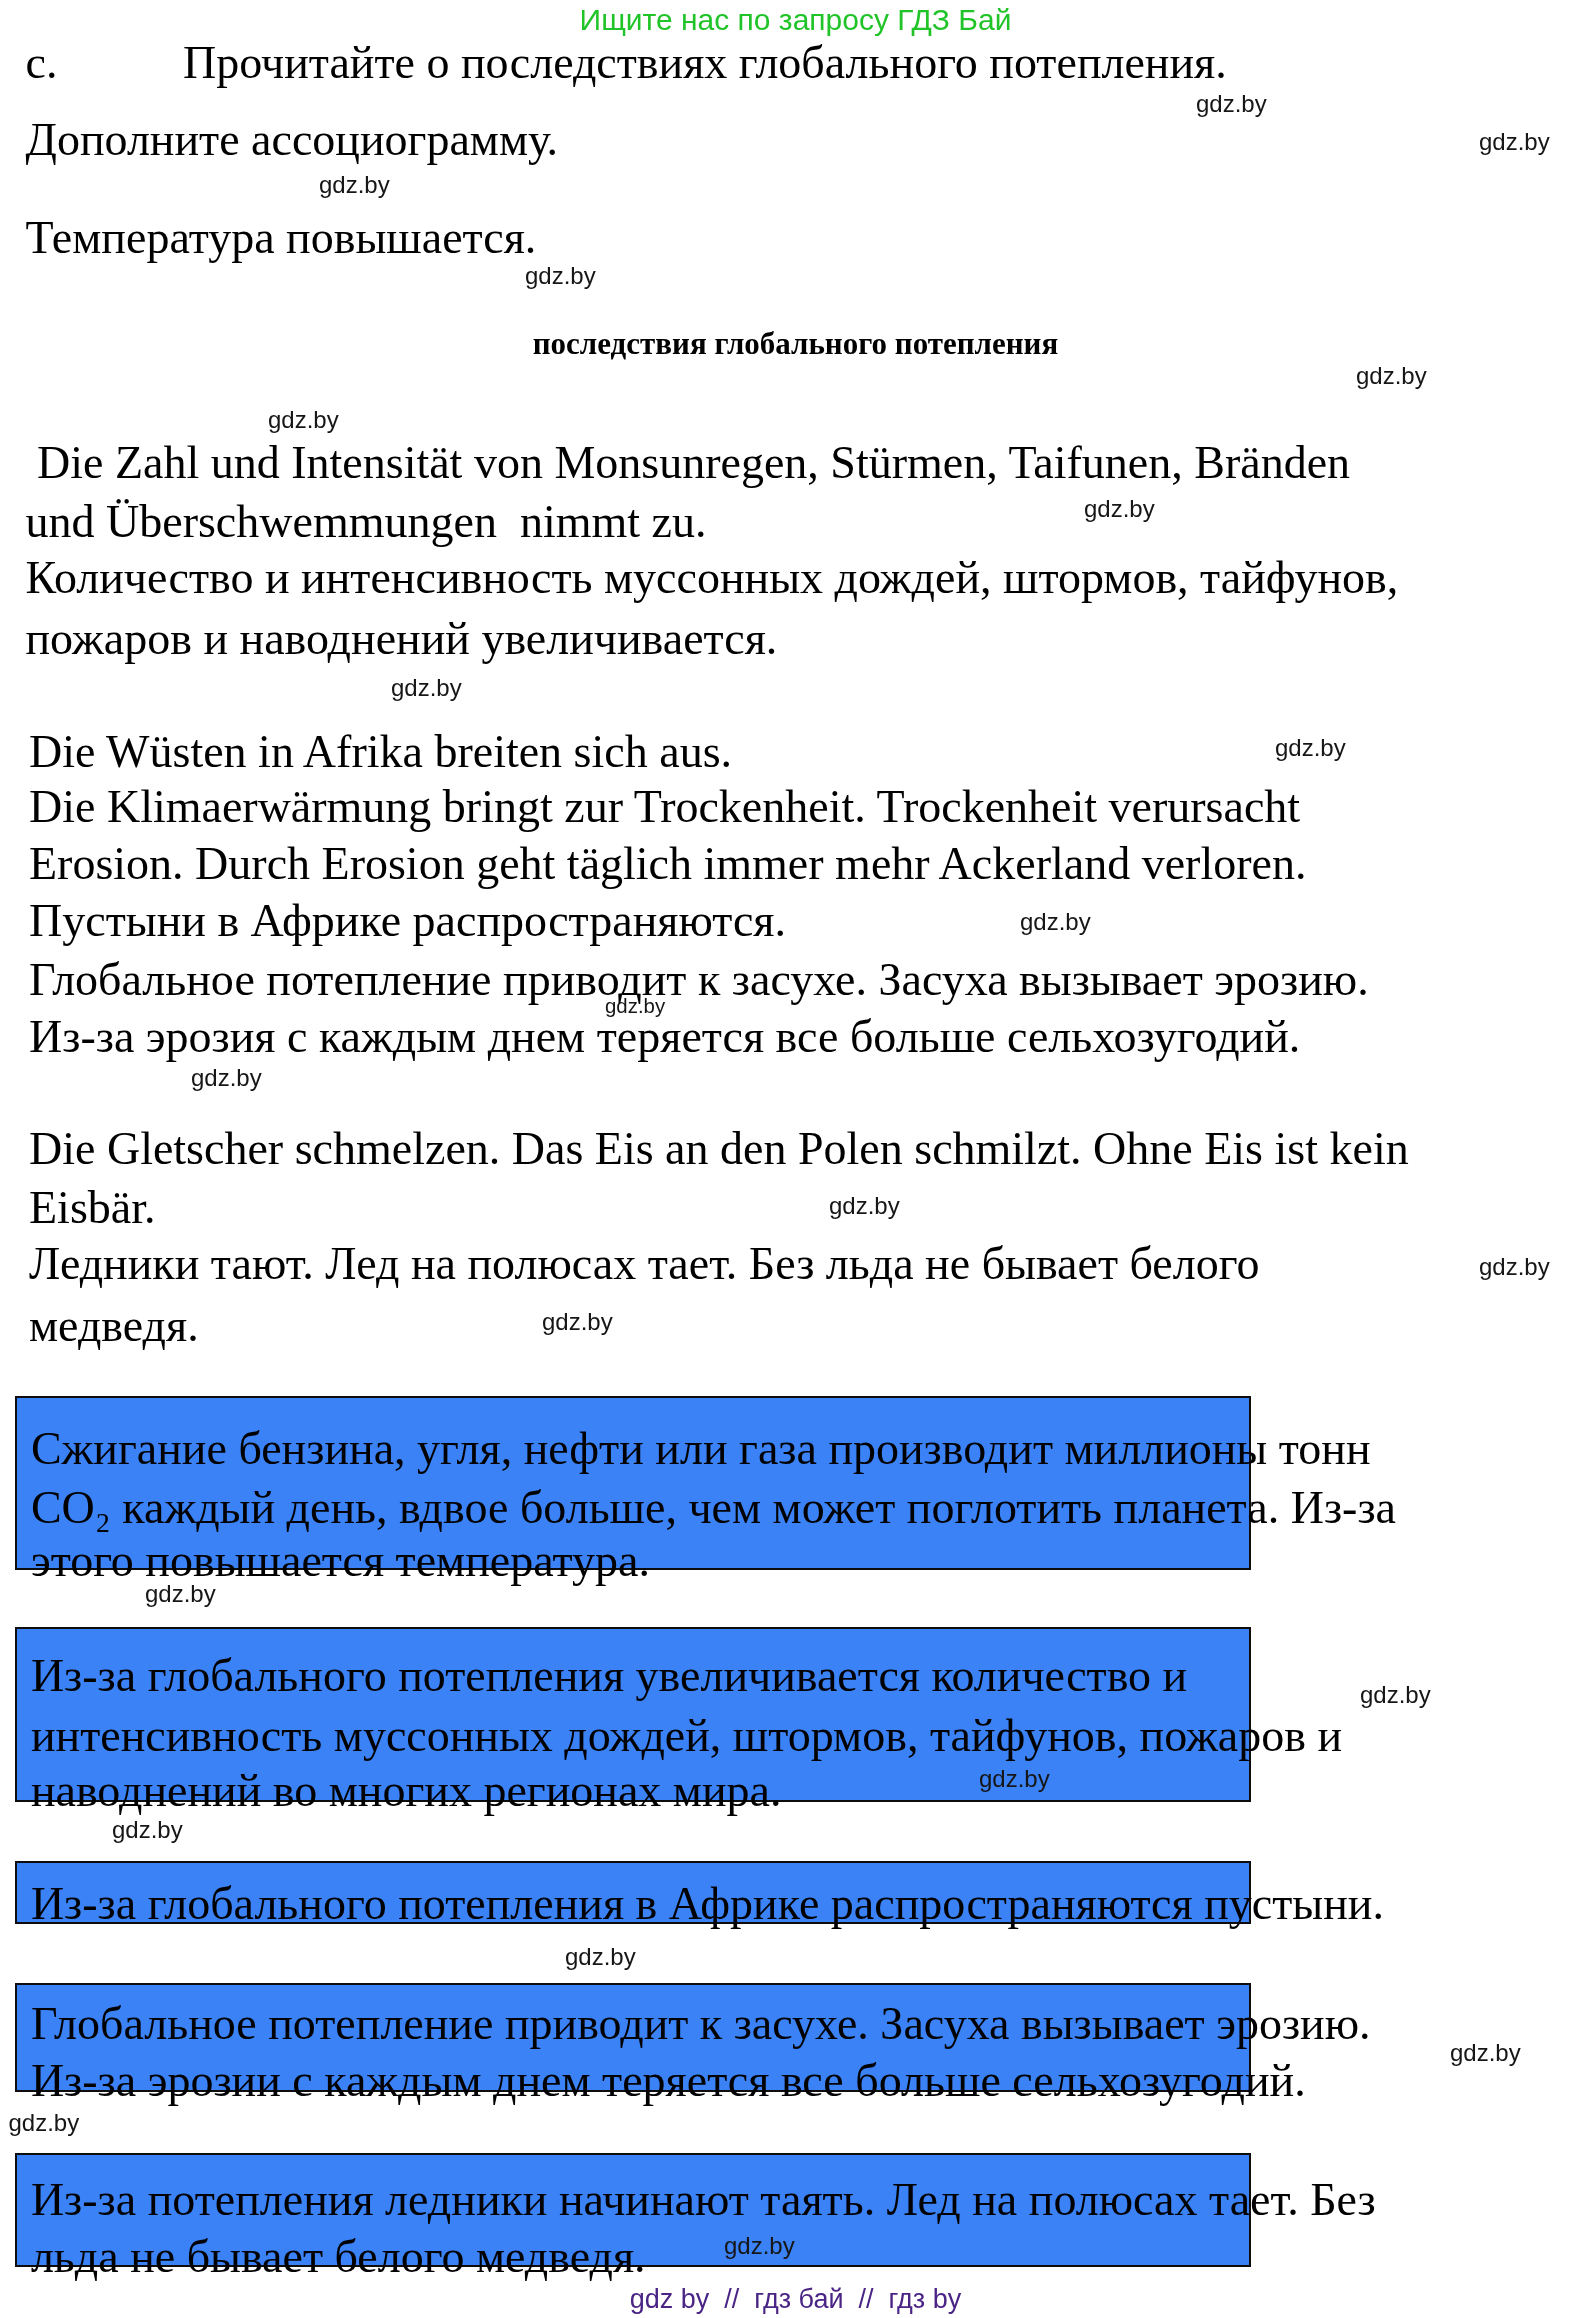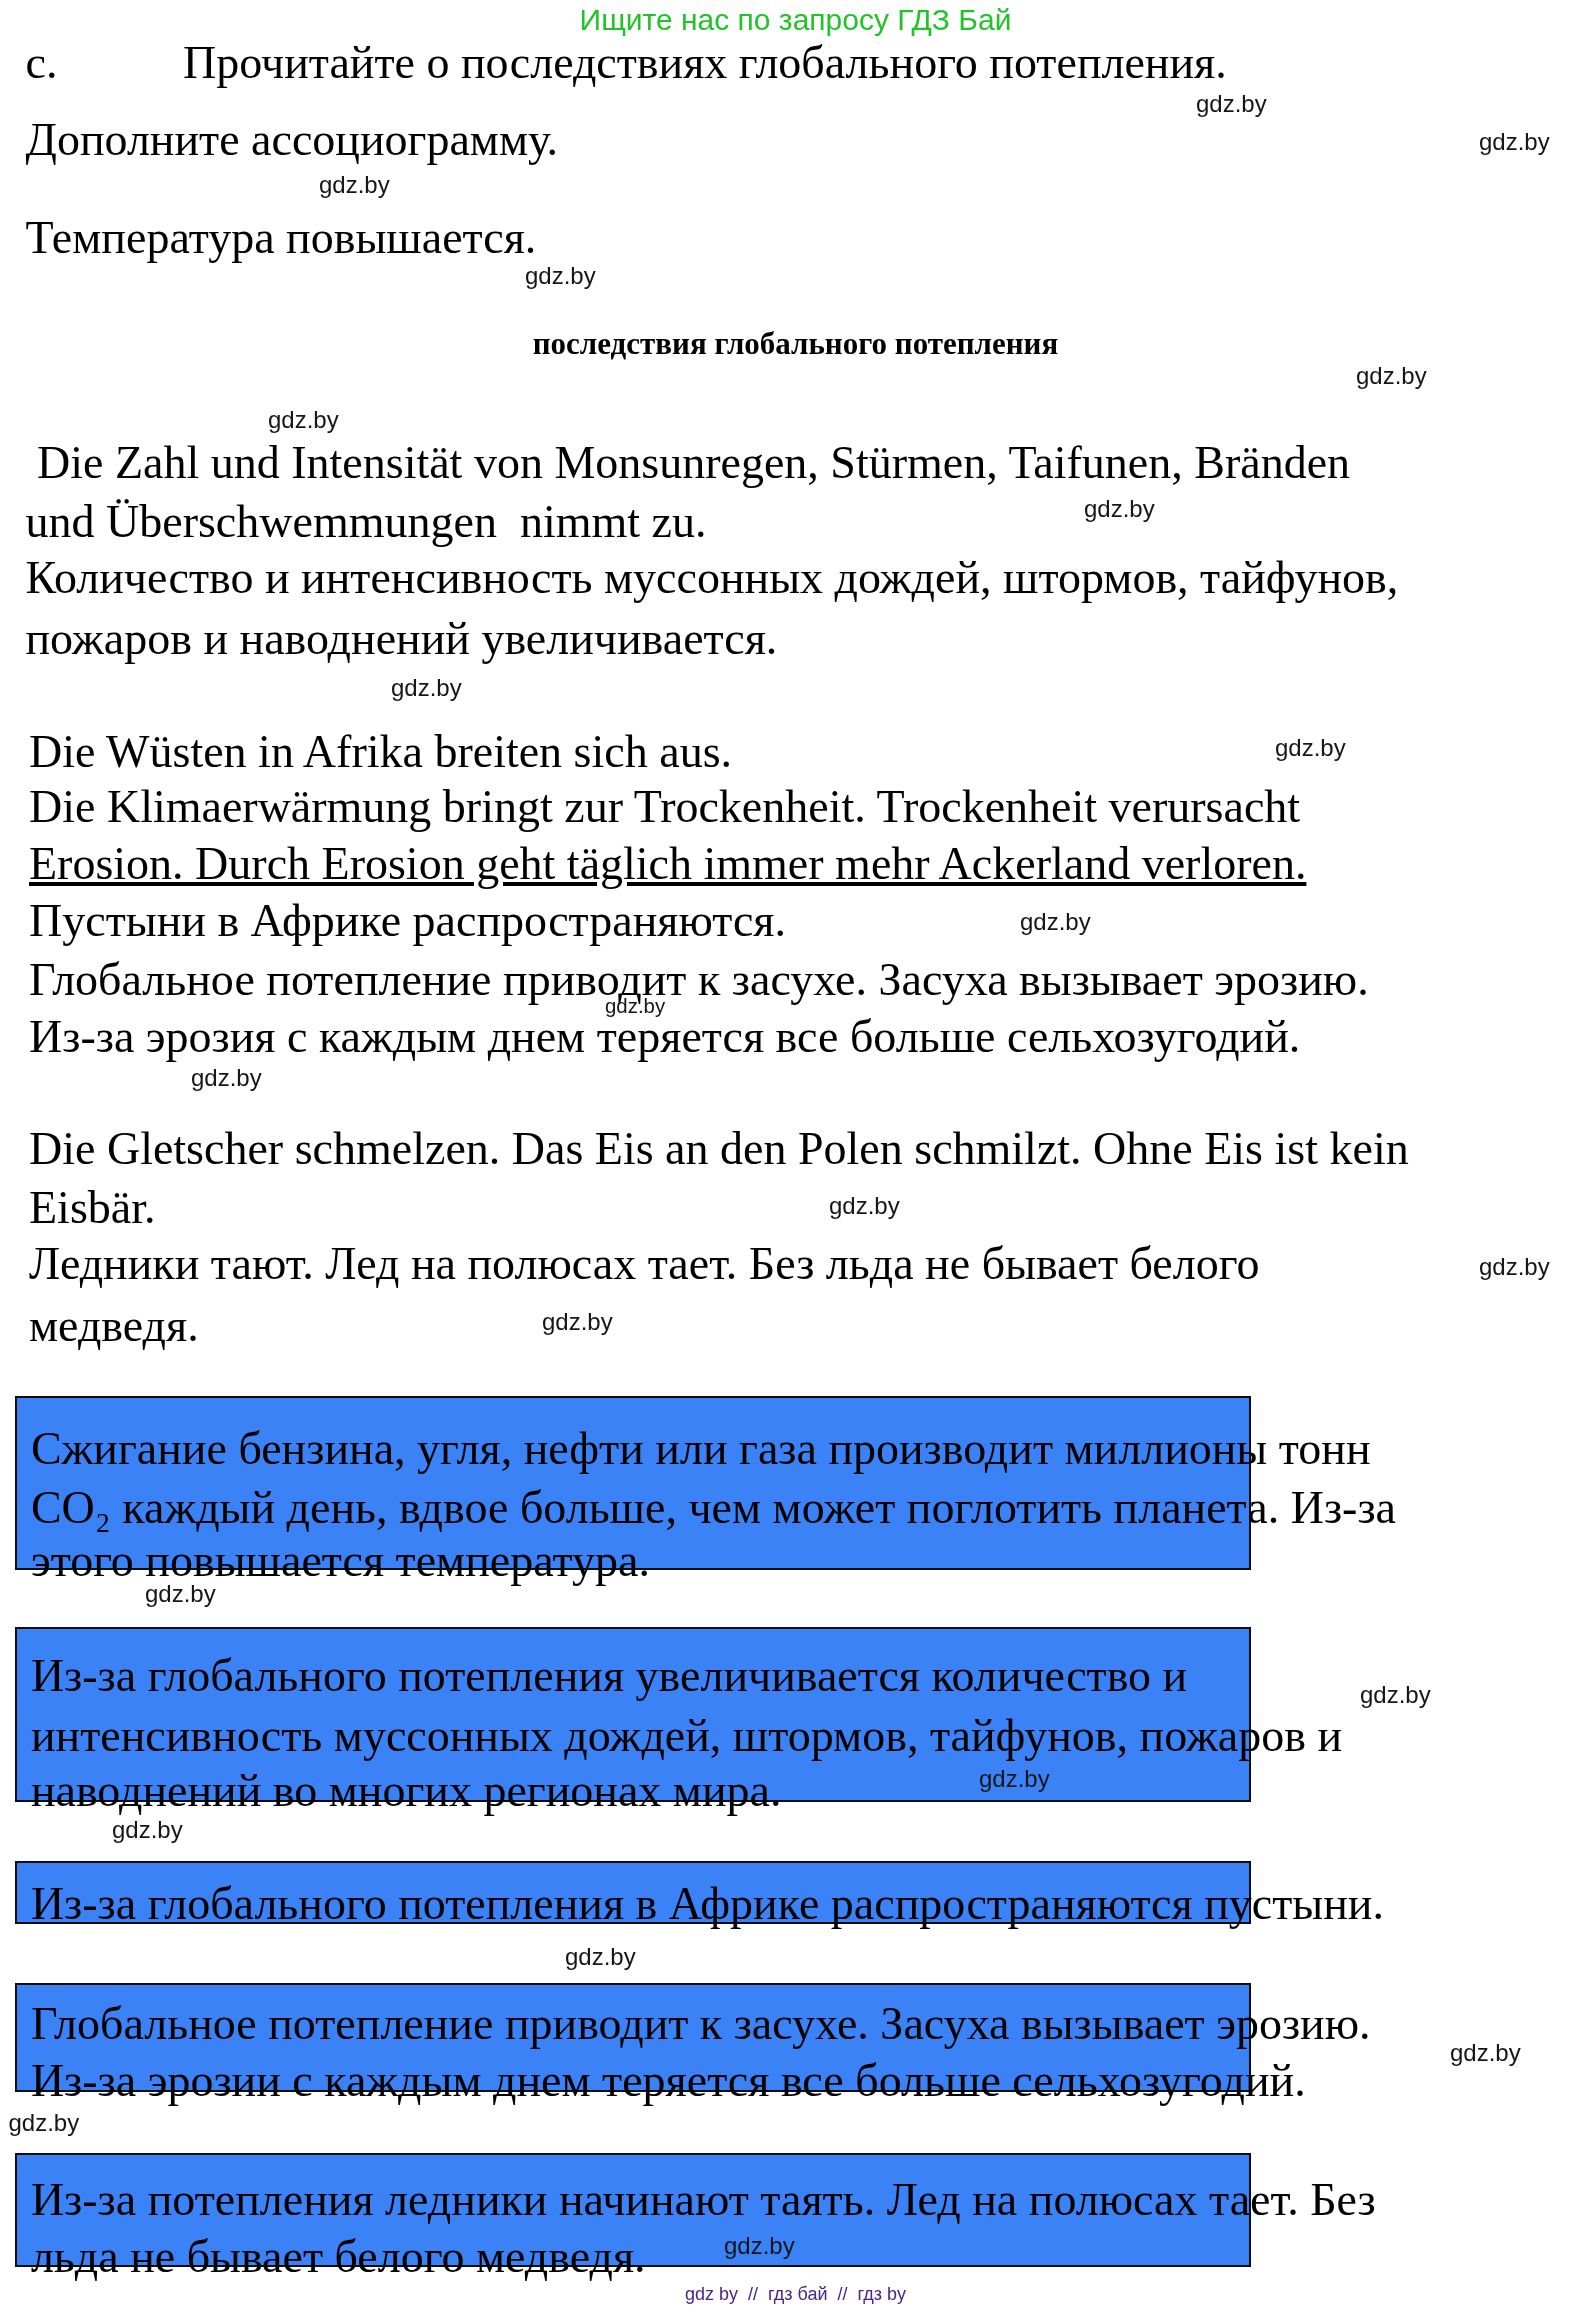--- a/index.html
+++ b/index.html
@@ -48,21 +48,21 @@
   }
   .abox .bline{
     position:absolute;left:13.6px;
     font-size:46px;line-height:1.08;
     white-space:pre;
   }
   .footer{
     position:absolute;left:0;right:0;top:2284px;
     text-align:center;
     font-family:"Liberation Sans","DejaVu Sans",sans-serif;
-    font-size:18px;
+    font-size:27px;
     color:#4b2585;
     white-space:pre;
   }
 </style>
 </head>
 <body>
 
 <div class="canvas">
 
   <div class="promo">Ищите нас по запросу ГДЗ Бай</div>
@@ -76,21 +76,21 @@
   <div class="title" style="top:326px;">последствия глобального потепления</div>
 
   <div class="line" style="left:37px;top:438px;">Die Zahl und Intensität von Monsunregen, Stürmen, Taifunen, Bränden</div>
   <div class="line" style="left:25.5px;top:497px;">und Überschwemmungen  nimmt zu.</div>
 
   <div class="line" style="left:25.5px;top:553px;">Количество и интенсивность муссонных дождей, штормов, тайфунов,</div>
   <div class="line" style="left:25.5px;top:614px;">пожаров и наводнений увеличивается.</div>
 
   <div class="line" style="left:29px;top:727px;">Die Wüsten in Afrika breiten sich aus.</div>
   <div class="line" style="left:29px;top:782px;">Die Klimaerwärmung bringt zur Trockenheit. Trockenheit verursacht</div>
-  <div class="line" style="left:29px;top:839px;text-decoration:underline;">Erosion. Durch Erosion geht täglich immer mehr Ackerland verloren.</div>
+  <div class="line" style="left:29px;top:839px;">Erosion. Durch Erosion geht täglich immer mehr Ackerland verloren.</div>
 
   <div class="line" style="left:29px;top:896px;">Пустыни в Африке распространяются.</div>
   <div class="line" style="left:29px;top:955px;">Глобальное потепление приводит к засухе. Засуха вызывает эрозию.</div>
   <div class="line" style="left:29px;top:1012px;">Из-за эрозия с каждым днем теряется все больше сельхозугодий.</div>
 
   <div class="line" style="left:29px;top:1124px;">Die Gletscher schmelzen. Das Eis an den Polen schmilzt. Ohne Eis ist kein</div>
   <div class="line" style="left:29px;top:1183px;">Eisbär.</div>
 
   <div class="line" style="left:29px;top:1239px;">Ледники тают. Лед на полюсах тает. Без льда не бывает белого</div>
   <div class="line" style="left:29px;top:1301px;">медведя.</div>

